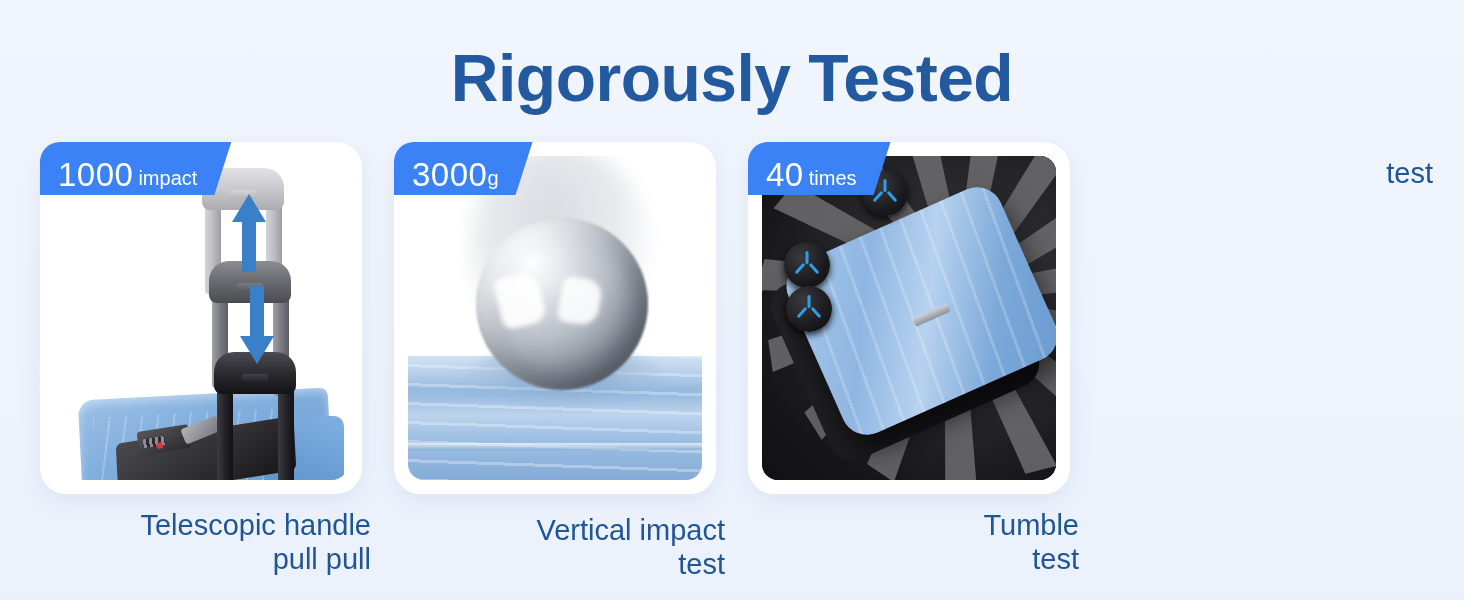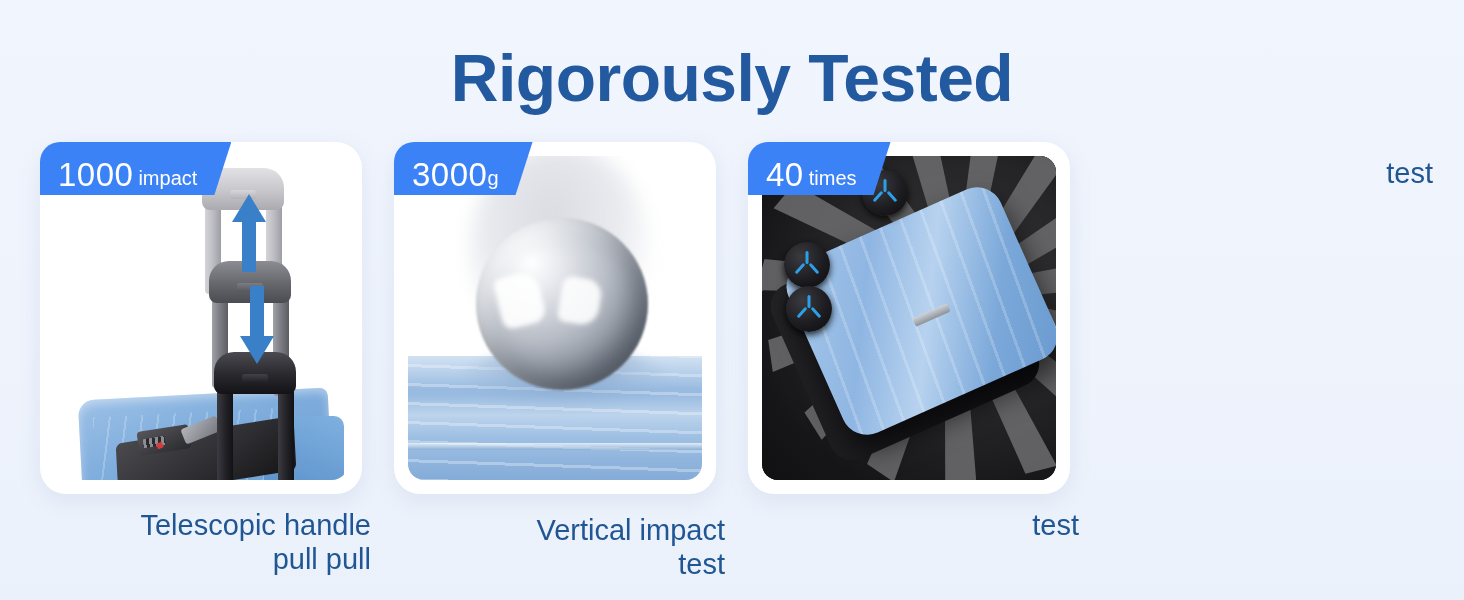--- a/index.html
+++ b/index.html
@@ -690,20 +690,21 @@
           <div class="s3-wheel s3-w3">
               <i></i>
             </div>
         </div>
         <div class="badge">
           <span class="big">40</span>
           <span class="small">times</span>
         </div>
       </div>
       <div class="caption">
+        <span class="ln">Tumble</span>
         <span class="ln">test</span>
       </div>
     </div>
 
     <div class="card-wrap">
       <div class="caption">
         <span class="ln">test</span>
       </div>
     </div>
 

